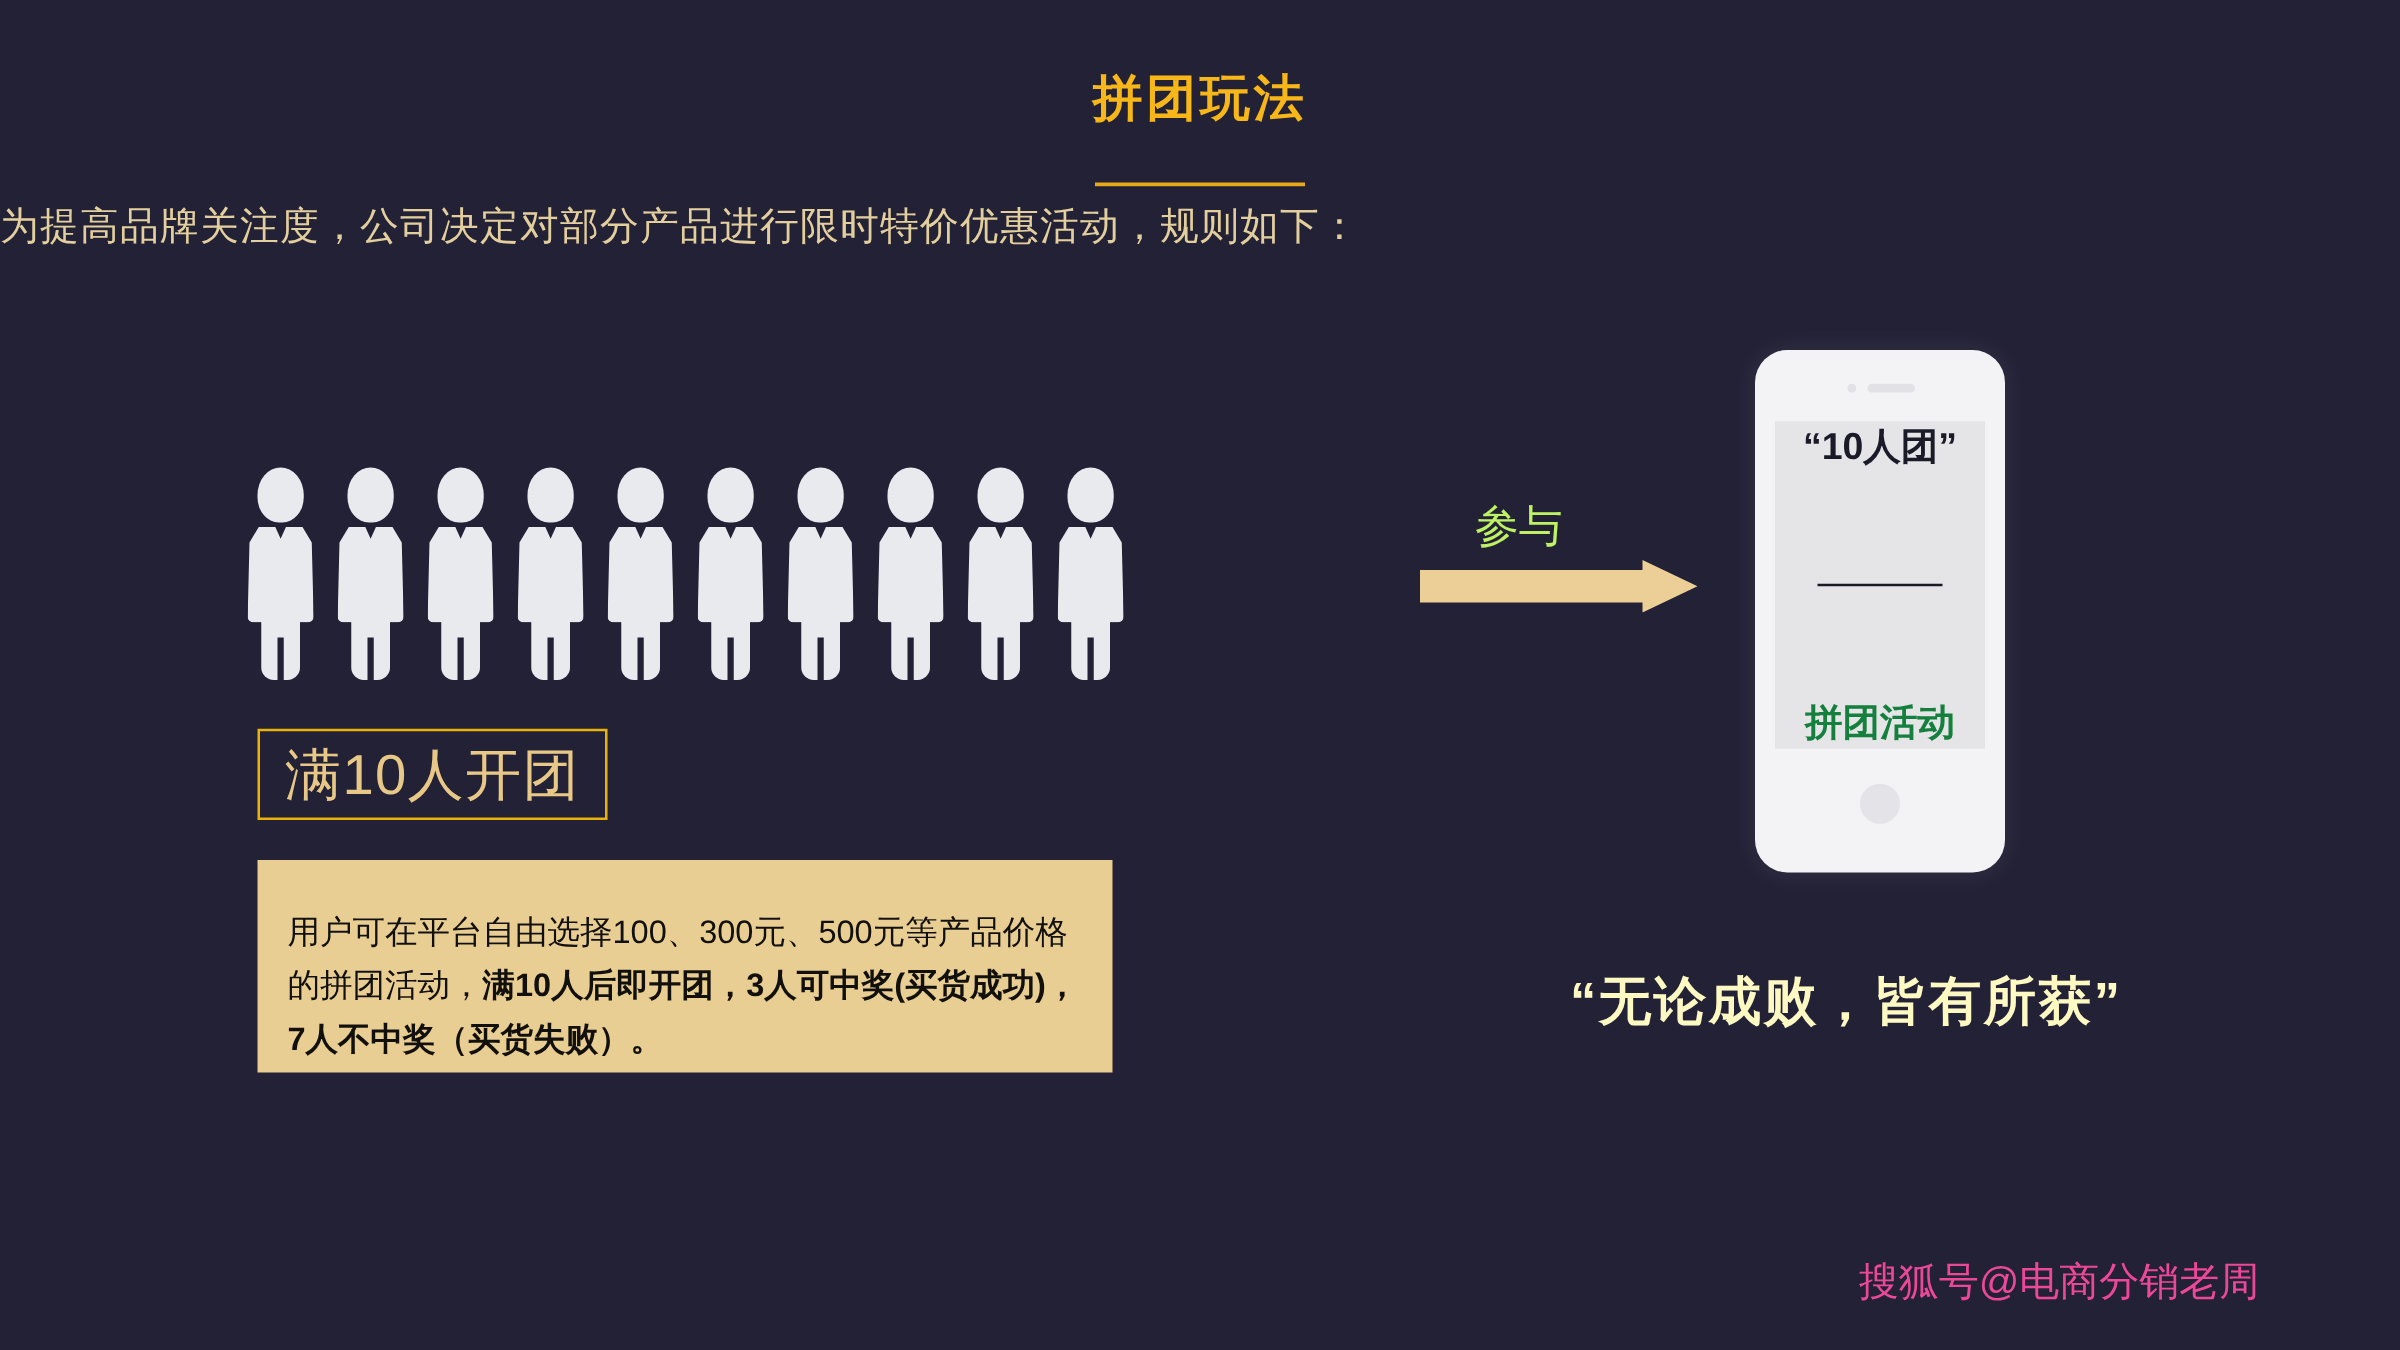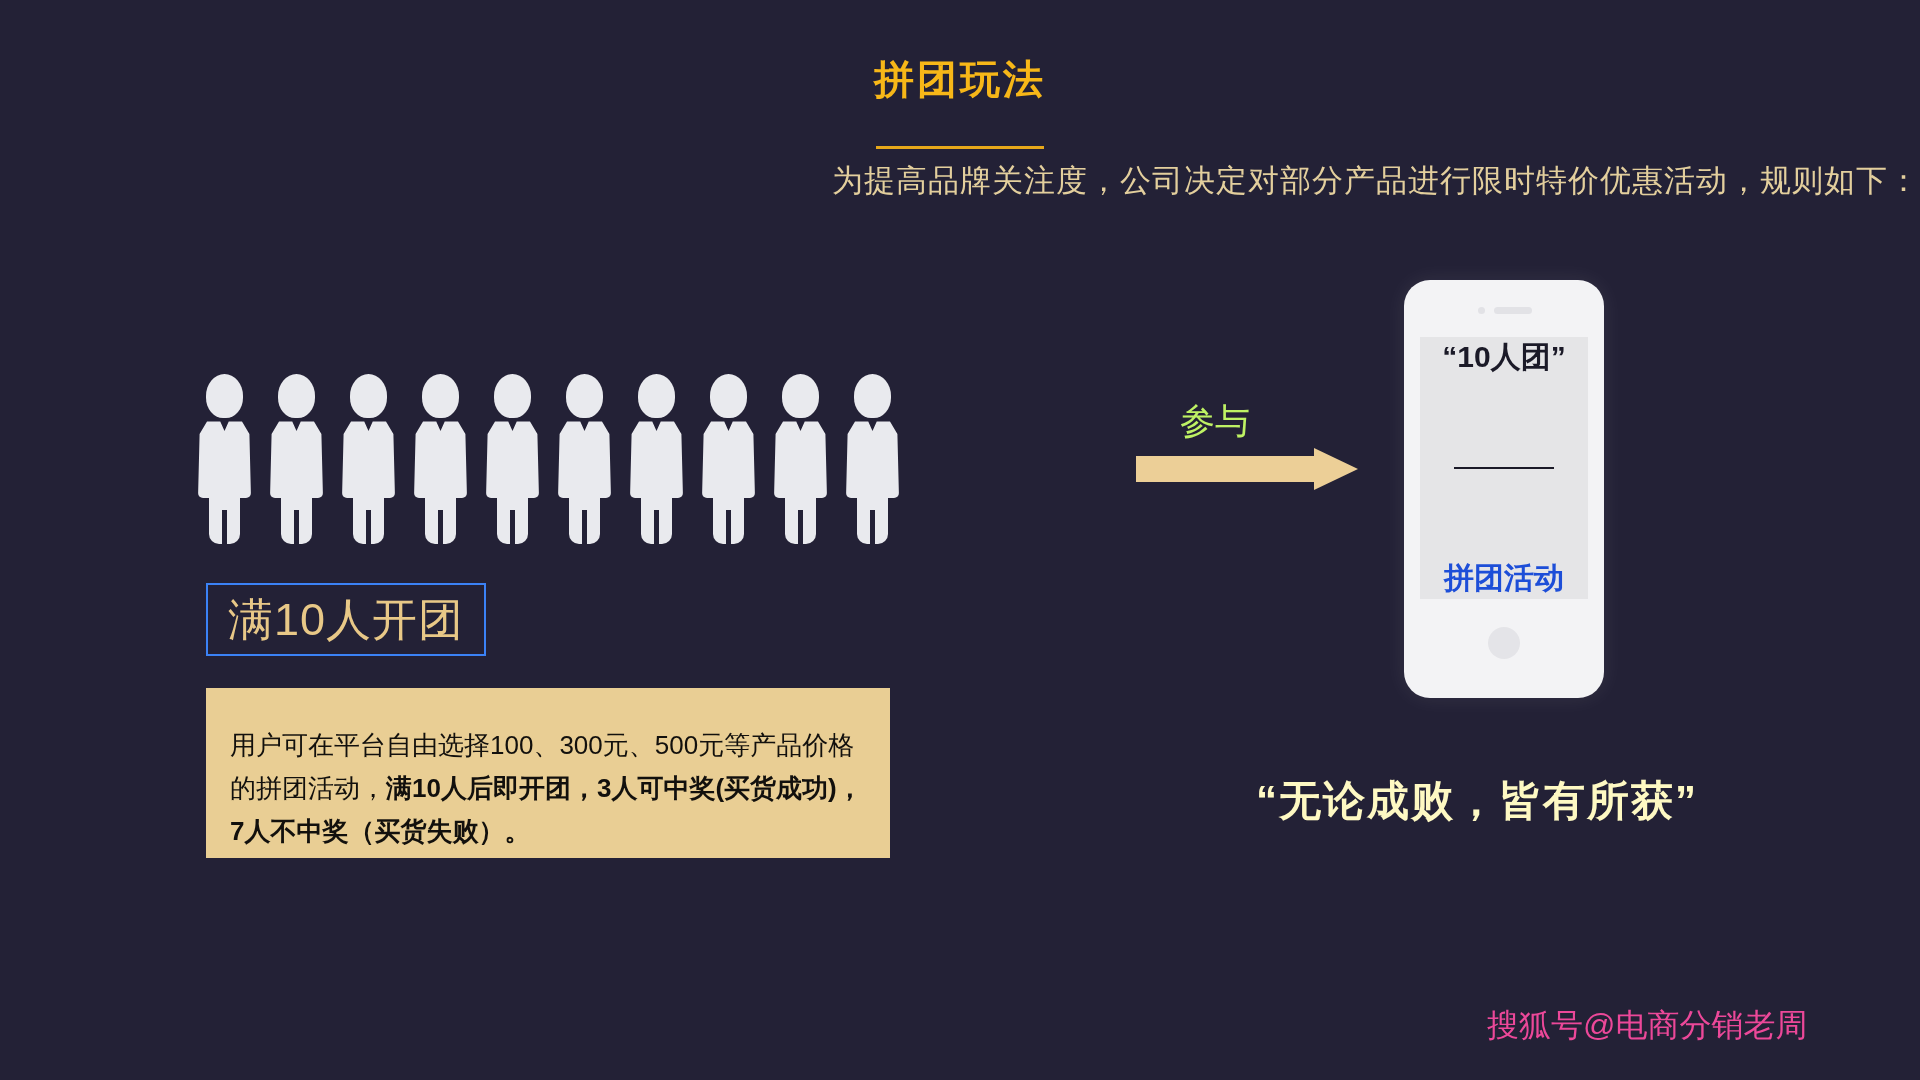--- a/index.html
+++ b/index.html
@@ -38,21 +38,21 @@
     transform: translateX(-50%);
     width: 168px;
     height: 3px;
     background: #e7a81a;
   }
   .subtitle {
     position: absolute;
     left: 0;
     top: 160px;
     width: 1920px;
-    text-align: right;
+    text-align: left;
     font-size: 31px;
     color: #e3cf9d;
     letter-spacing: 1px;
   }
 
   
   .people-row {
     position: absolute;
     left: 198px;
     top: 374px;
@@ -101,21 +101,21 @@
     background: #232136;
   }
 
   
   .badge-box {
     position: absolute;
     left: 206px;
     top: 583px;
     width: 280px;
     height: 73px;
-    border: 2px solid #3b82f6;
+    border: 2px solid #eab308;
     box-sizing: border-box;
     display: flex;
     align-items: center;
     justify-content: center;
   }
   .badge-box span {
     font-size: 45px;
     color: #e8c887;
     letter-spacing: 1px;
   }
@@ -205,21 +205,21 @@
   }
   .phone .screen .divider {
     width: 100px;
     height: 2px;
     background: #1b1a28;
     margin: 8px 0 9px 0;
   }
   .phone .screen .line2 {
     font-size: 30px;
     font-weight: bold;
-    color: #1d4ed8;
+    color: #15803d;
     letter-spacing: 0px;
   }
   .phone .home {
     position: absolute;
     left: 84px;
     top: 347px;
     width: 32px;
     height: 32px;
     border-radius: 50%;
     background: #e4e4e8;

